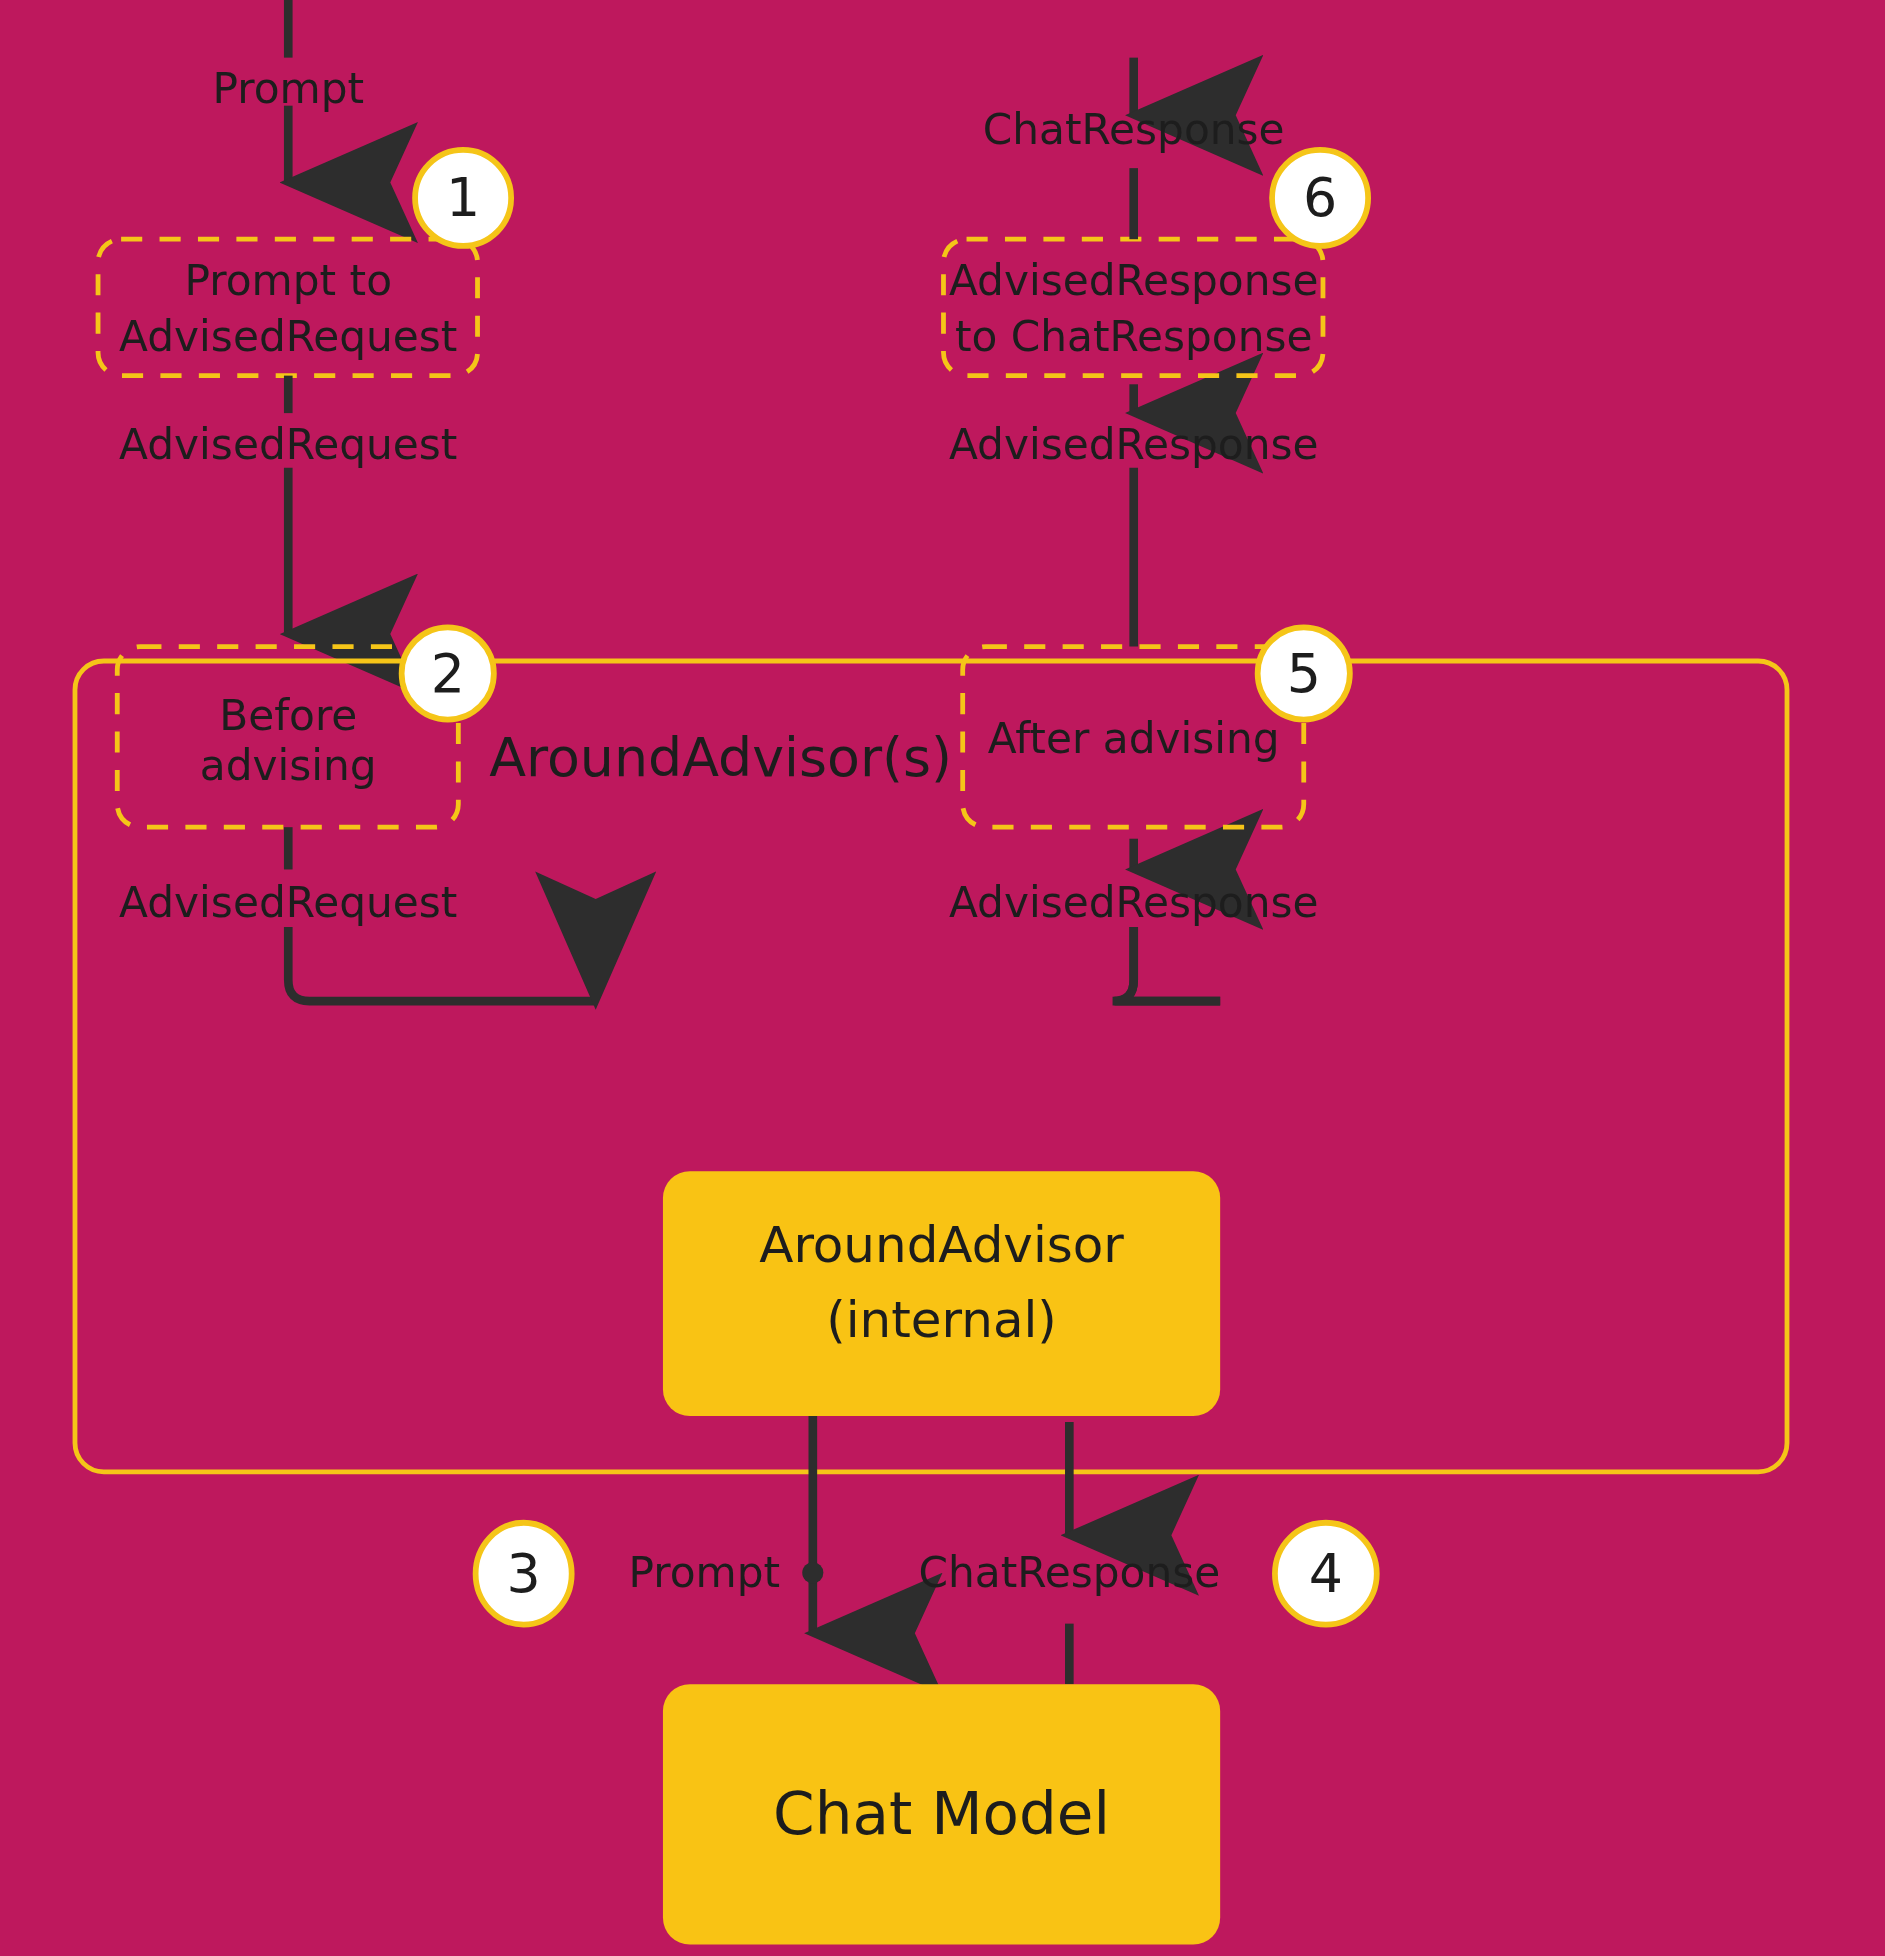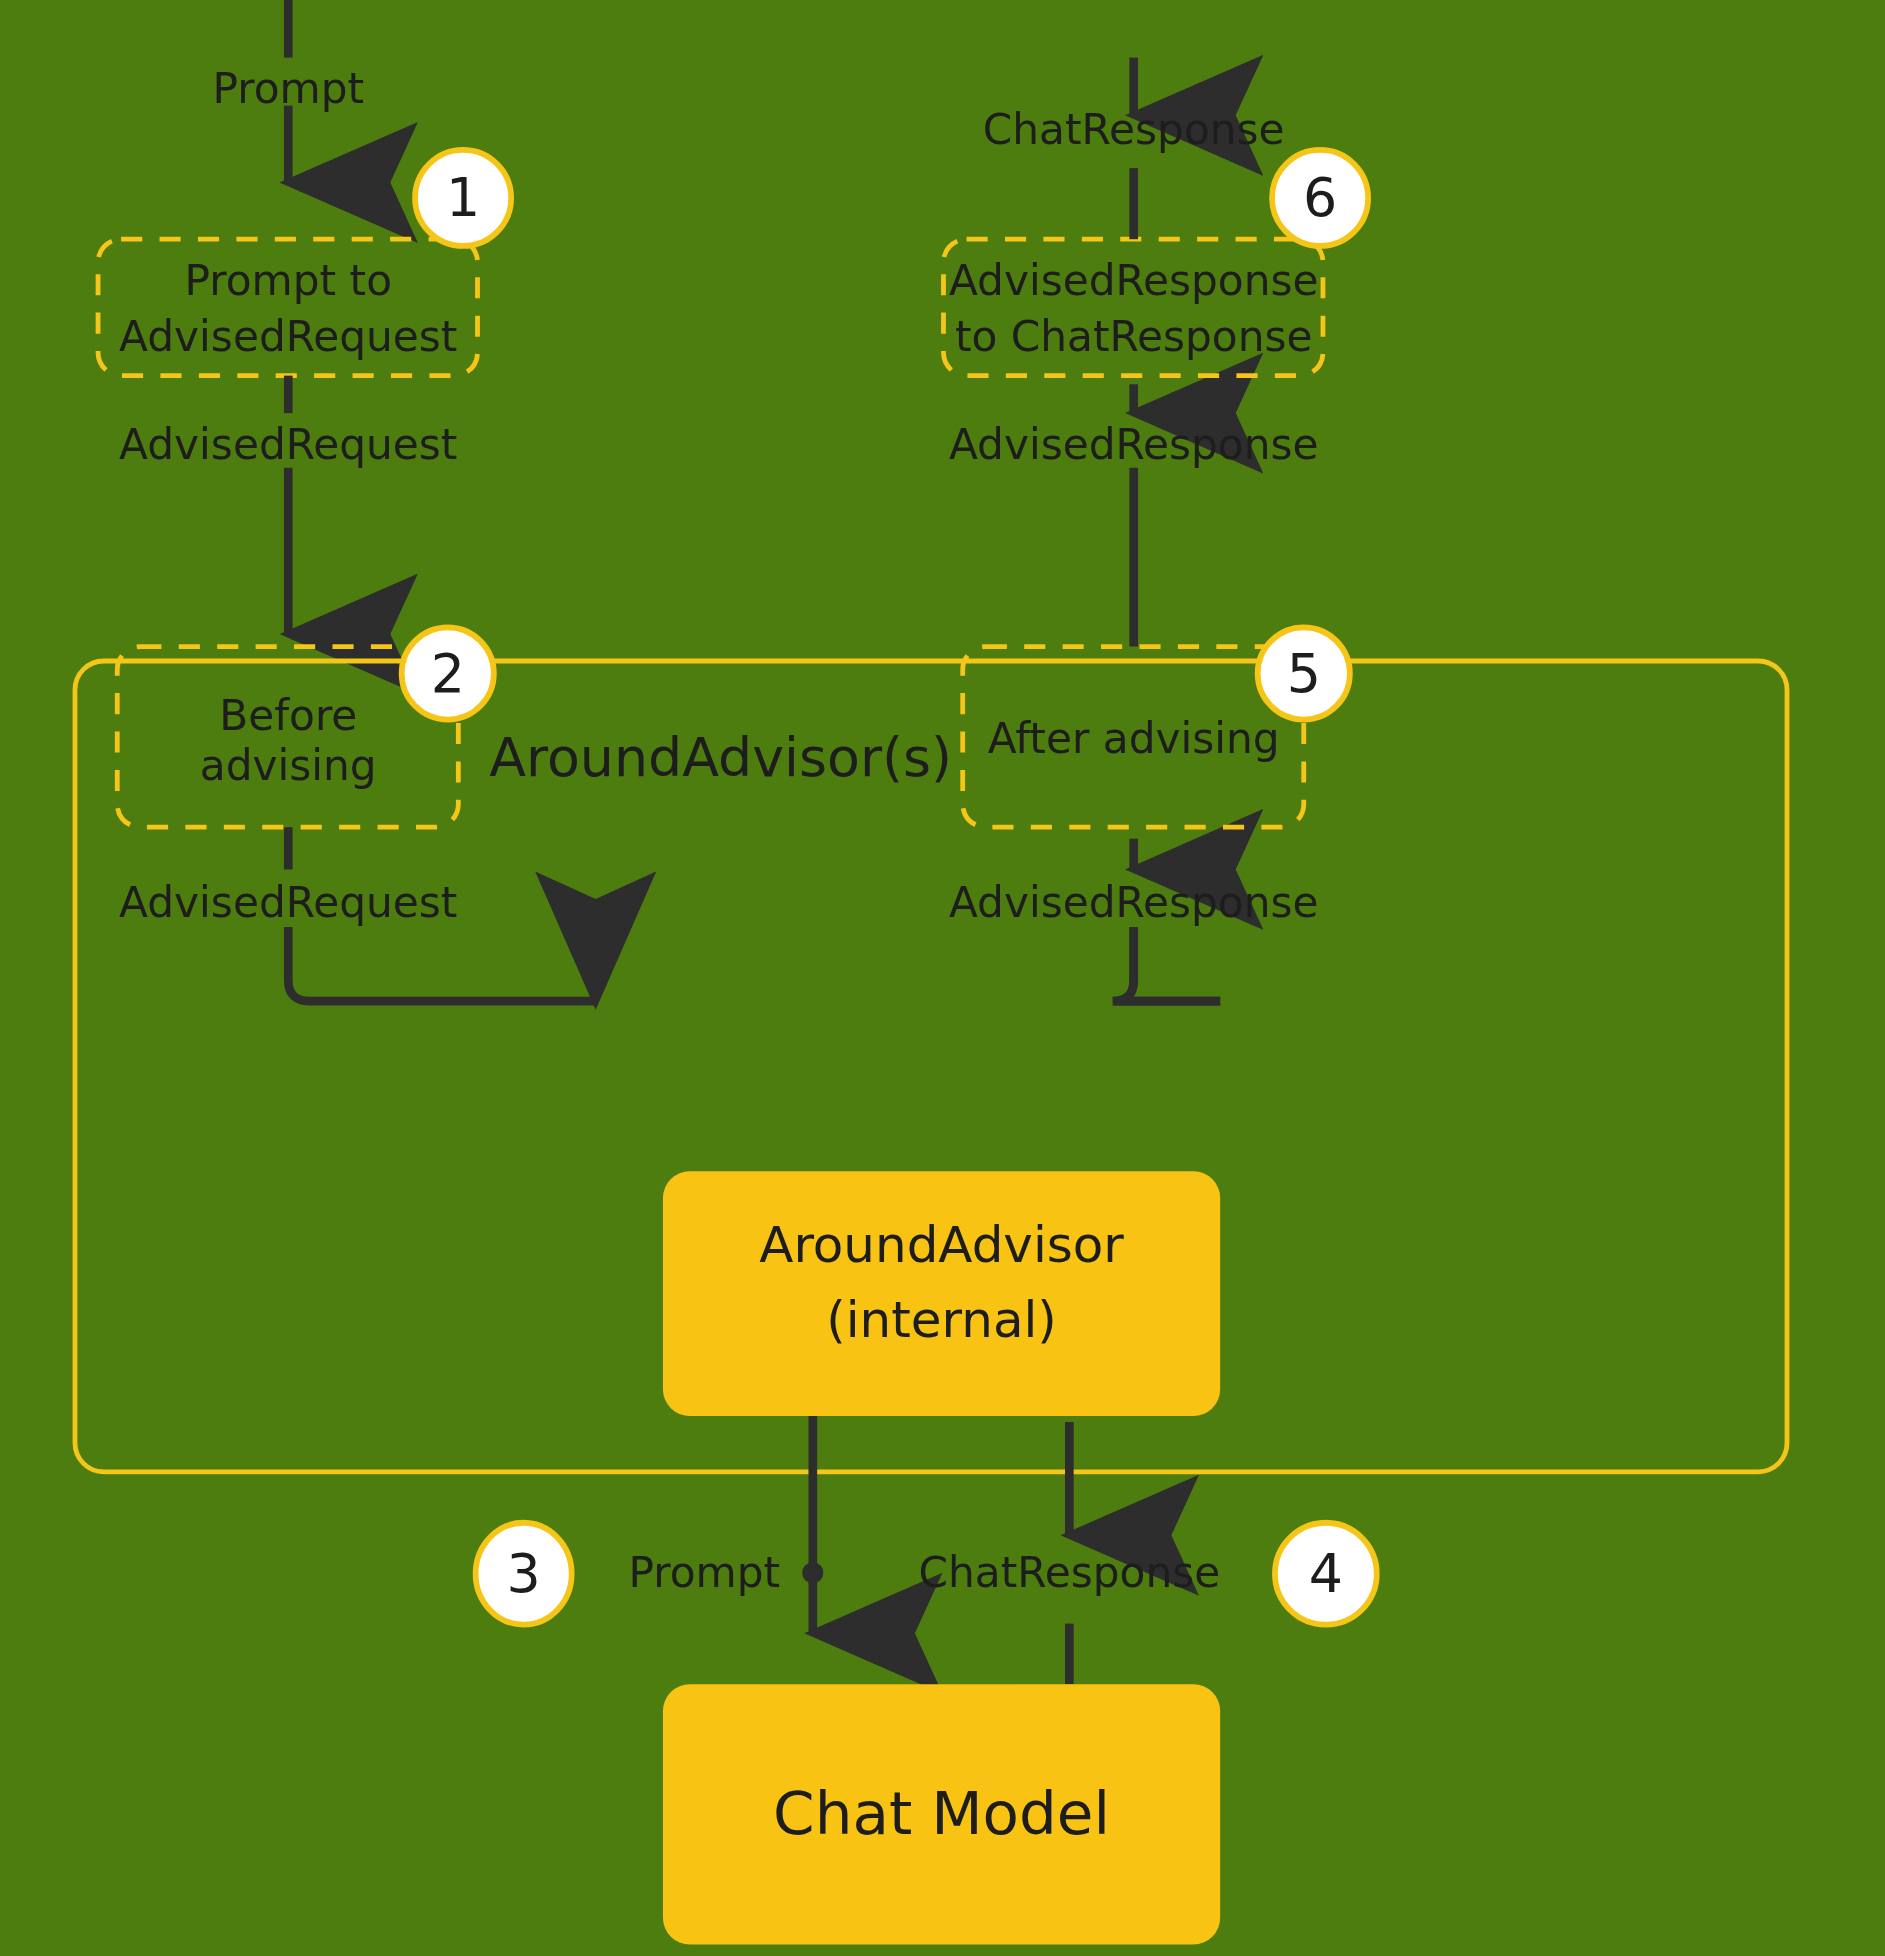--- a/index.html
+++ b/index.html
@@ -10,21 +10,21 @@
   body {
     width: 1886px;
     height: 1957px;
     font-family: "DejaVu Sans", sans-serif;
     overflow: hidden;
   }
   #diagram-root {
     position: relative;
     width: 1886px;
     height: 1957px;
-    background: #4d7c0f;
+    background: #be185d;
   }
   svg.diagram {
     display: block;
     width: 1886px;
     height: 1957px;
   }
   text {
     font-family: "DejaVu Sans", sans-serif;
     fill: #1d1d1d;
   }

